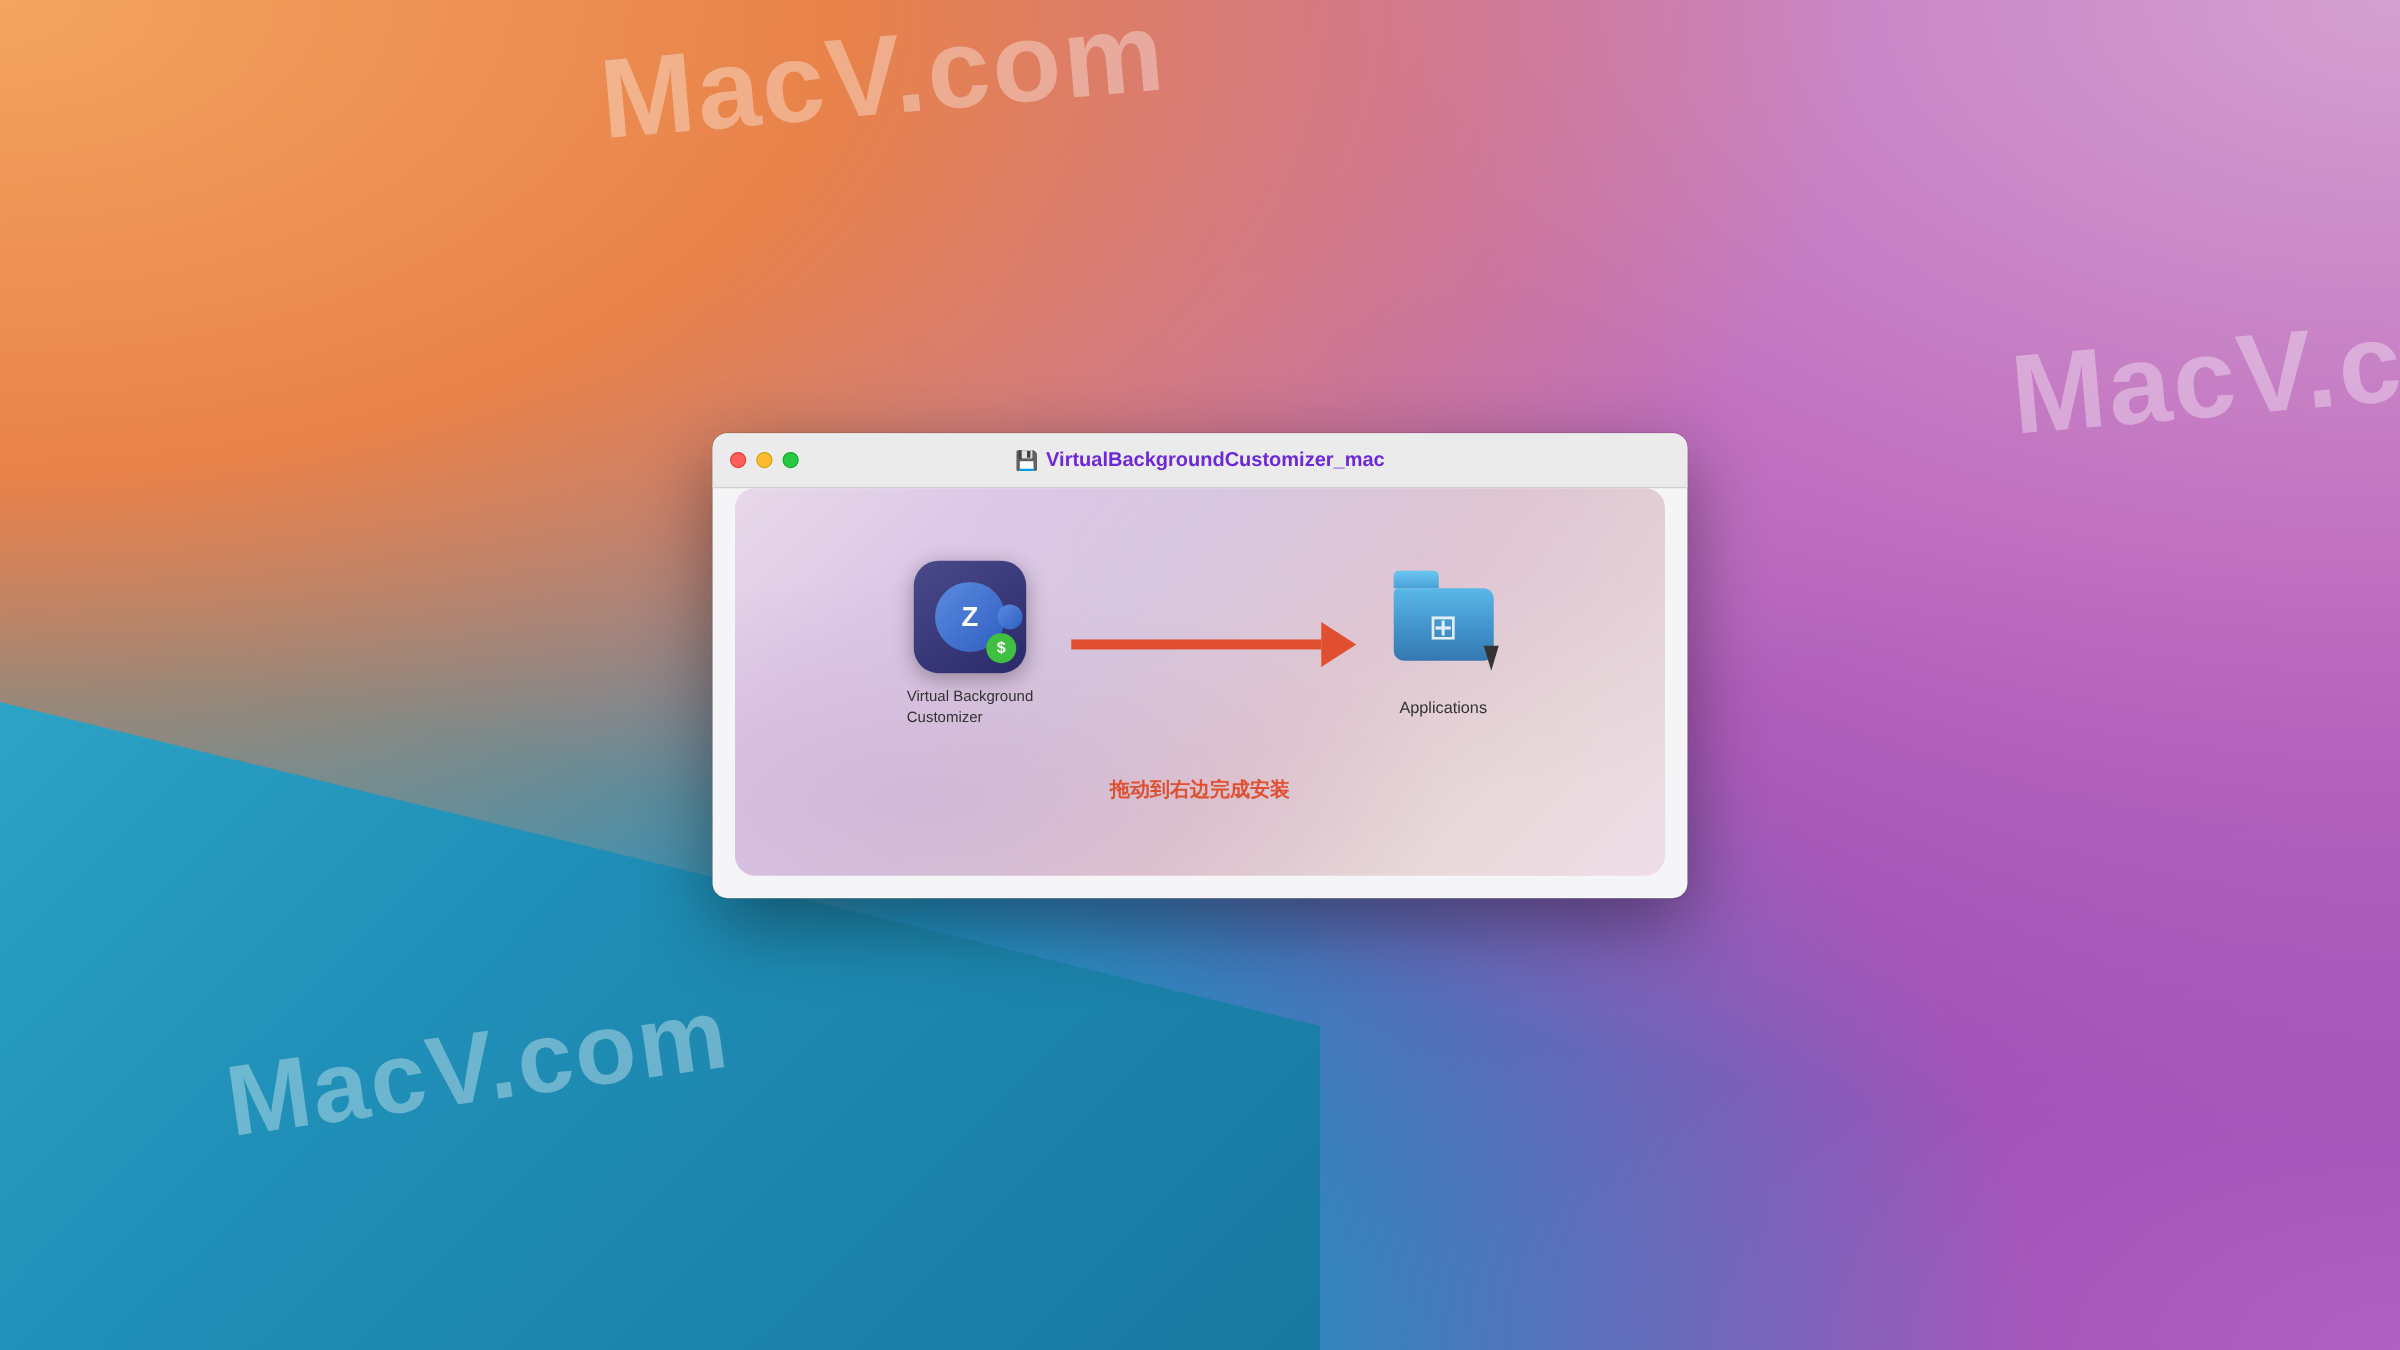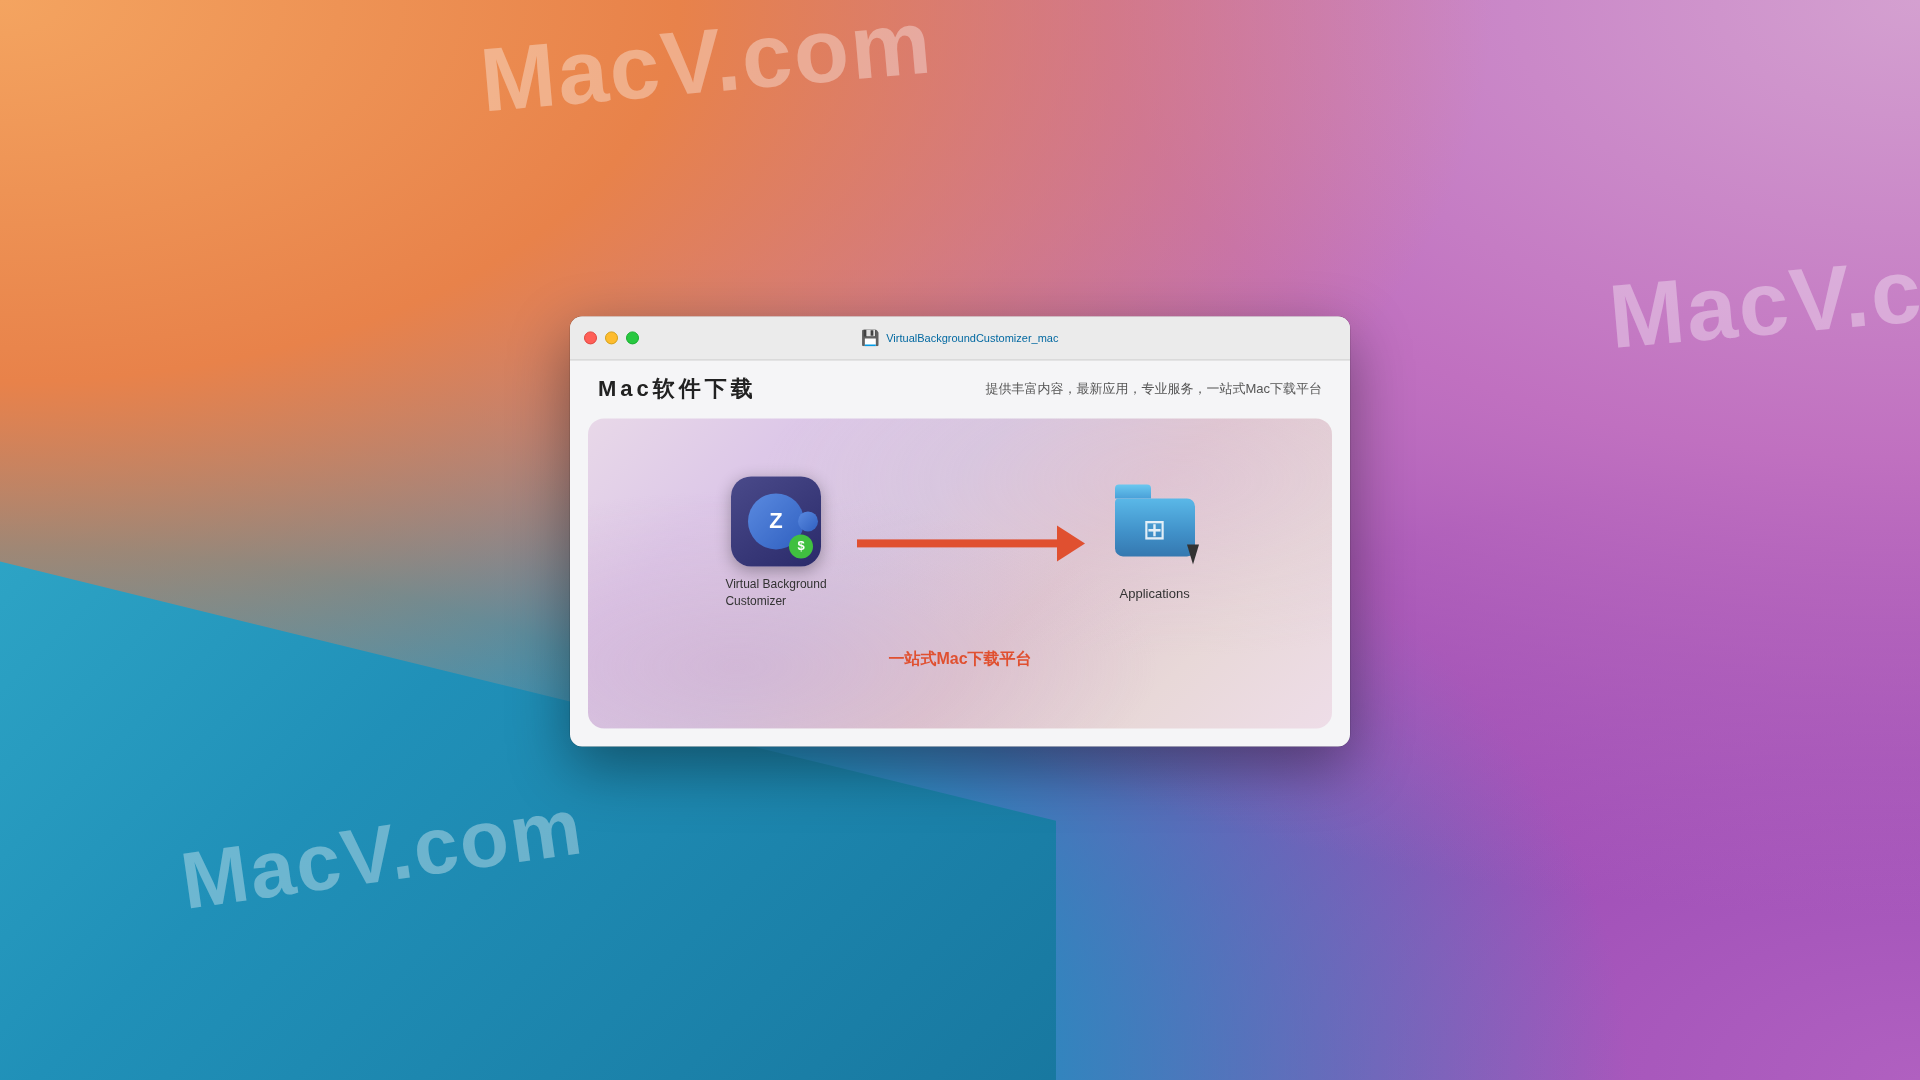--- a/index.html
+++ b/index.html
@@ -95,23 +95,23 @@
       display: flex;
       align-items: center;
       gap: 6px;
     }
 
     .title-icon {
       font-size: 15px;
     }
 
     .title-text {
-      font-size: 11px;
-      font-weight: 400;
-      color: #0369a1;
+      font-size: 16px;
+      font-weight: 700;
+      color: #6d28d9;
     }
 
     
     .header-bar {
       display: flex;
       align-items: center;
       justify-content: space-between;
       padding: 14px 28px;
       background: #f5f5f7;
     }
@@ -353,24 +353,20 @@
       <div class="traffic-light tl-red"></div>
       <div class="traffic-light tl-yellow"></div>
       <div class="traffic-light tl-green"></div>
     </div>
     <div class="title-area">
       <span class="title-icon">💾</span>
       <span class="title-text">VirtualBackgroundCustomizer_mac</span>
     </div>
   </div>
 
-  <div class="header-bar">
-    <div class="header-logo">Mac软件下载</div>
-    <div class="header-slogan">提供丰富内容，最新应用，专业服务，一站式Mac下载平台</div>
-  </div>
 
   <div class="install-area">
 
     <div class="install-content">
       <div class="install-row">
 
         <div class="app-icon-wrapper">
           <div class="app-icon">
             <div class="app-icon-inner">
               <div class="zoom-circle">
@@ -399,18 +395,18 @@
               </div>
             </div>
 
             <div class="cursor"></div>
           </div>
           <div class="folder-label">Applications</div>
         </div>
 
       </div>
 
-      <div style="font-size:16px; font-weight:600; color:#e05030;">一站式Mac下载平台</div>
+      <div style="font-size:16px; font-weight:600; color:#e05030;">拖动到右边完成安装</div>
     </div>
 
   </div>
 
 </div>
 
 </body></html>

